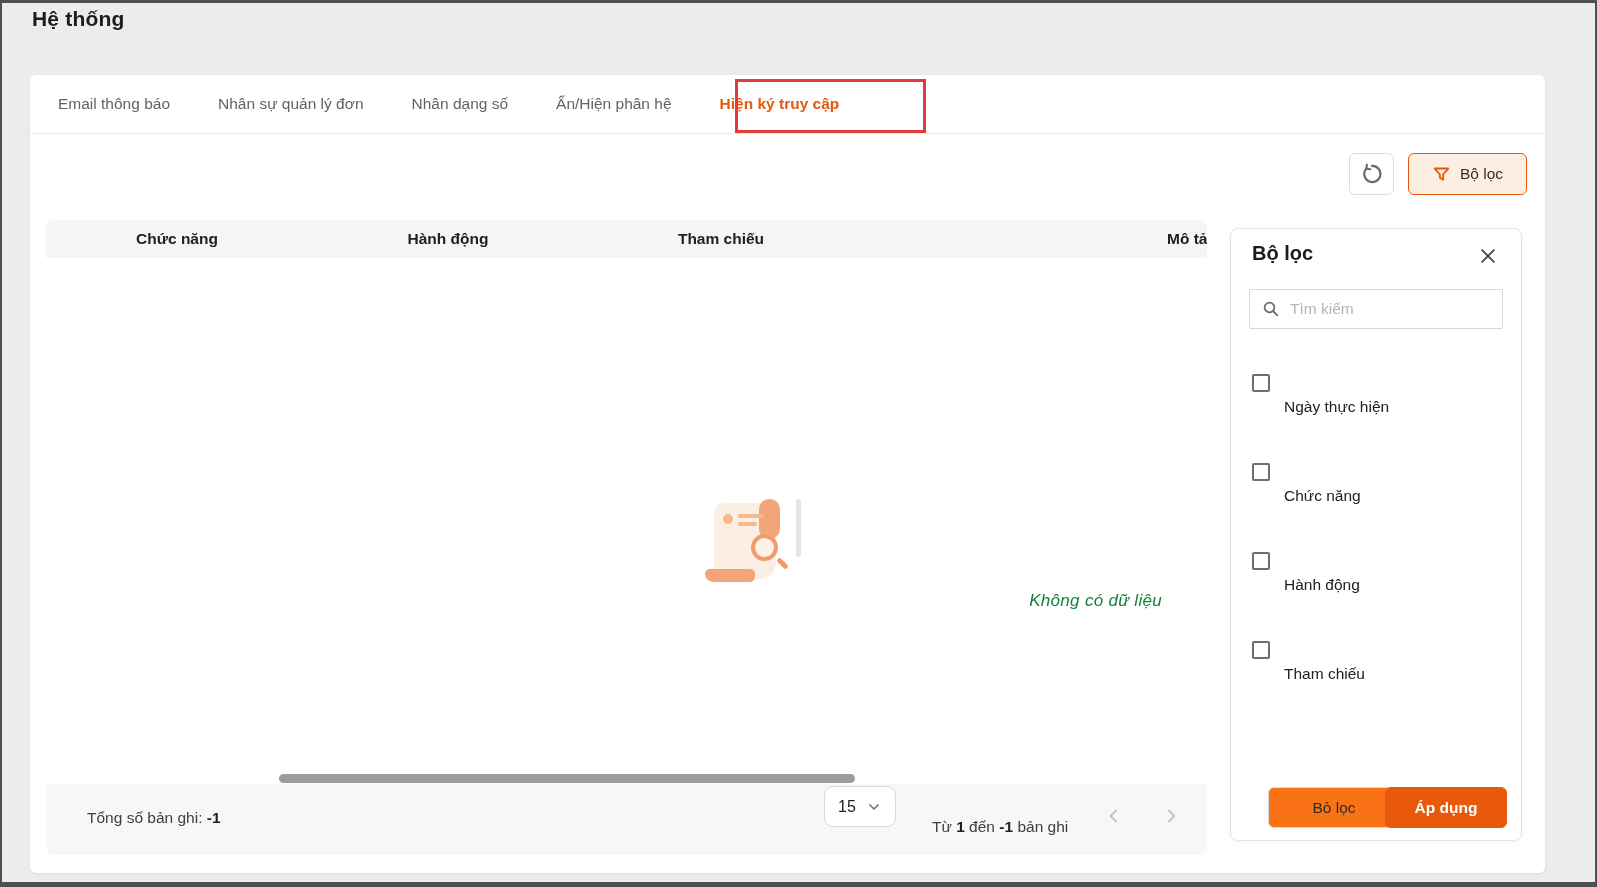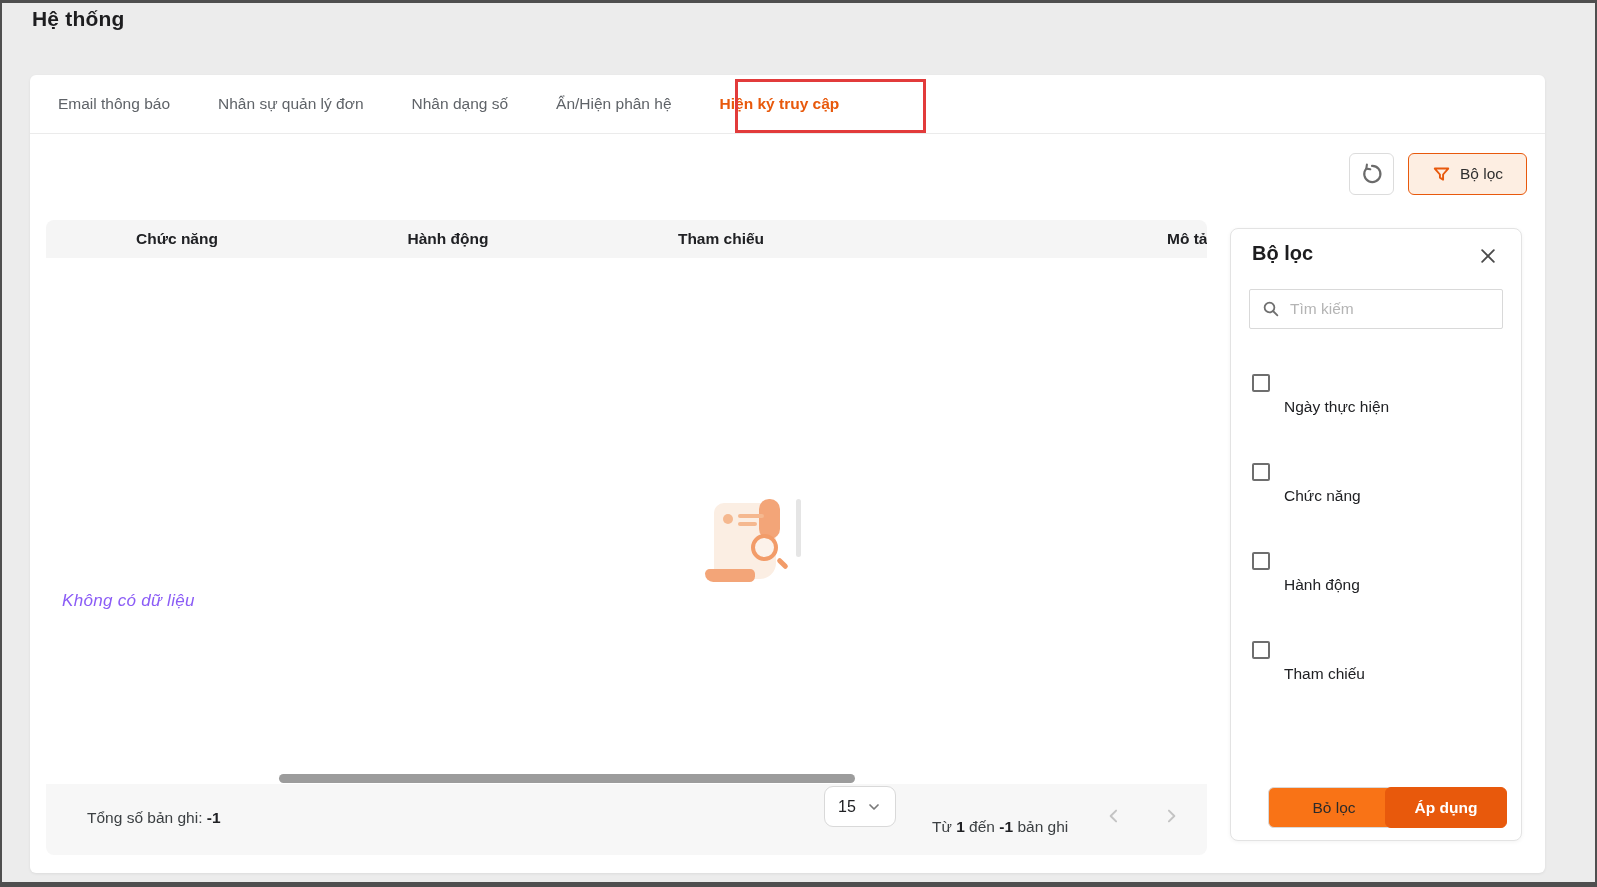--- a/index.html
+++ b/index.html
@@ -71,22 +71,22 @@
   .ill-body{ position:absolute; left:22px; top:12px; width:62px; height:76px; background:#fbeee3; border-radius:10px 14px 16px 4px; }
   .ill-tab{ position:absolute; left:67px; top:8px; width:21px; height:40px; background:#f3a578; border-radius:10px; }
   .ill-dot{ position:absolute; left:31px; top:23px; width:10px; height:10px; background:#f5b88f; border-radius:50%; }
   .ill-line1{ position:absolute; left:46px; top:23px; width:26px; height:4px; background:#f5b88f; border-radius:2px; }
   .ill-line2{ position:absolute; left:46px; top:31px; width:19px; height:4px; background:#f5b88f; border-radius:2px; }
   .ill-lens{ position:absolute; left:59px; top:43px; width:27px; height:27px; border:4px solid #f29c69; border-radius:50%; background:rgba(255,255,255,.25); }
   .ill-handle{ position:absolute; left:84px; top:70px; width:13px; height:5px; background:#f29c69; border-radius:3px; transform:rotate(45deg); }
   .ill-curl{ position:absolute; left:13px; top:78px; width:50px; height:13px; background:#f3a578; border-radius:7px 7px 8px 12px; }
   .ill-pen{ position:absolute; left:104px; top:8px; width:5px; height:58px; background:#e5e5e5; border-radius:3px; }
   .empty-text{
-    position:absolute; left:16px; right:45px; top:333px; text-align:left;
-    font-size:17px; font-style:italic; color:#8b5cf6; letter-spacing:.3px;
+    position:absolute; left:4px; right:45px; top:333px; text-align:right;
+    font-size:17px; font-style:italic; color:#15803d; letter-spacing:.3px;
   }
 
   .hscrollbar{
     position:absolute; left:233px; top:554px; width:576px; height:9px;
     background:#9c9c9c; border-radius:5px; cursor:grab;
   }
 
   
   .tfoot{ position:absolute; left:0; right:0; bottom:0; height:71px; background:#f7f7f7; }
   .total-text{ position:absolute; left:41px; top:25px; font-size:15.5px; color:#3c4043; }

